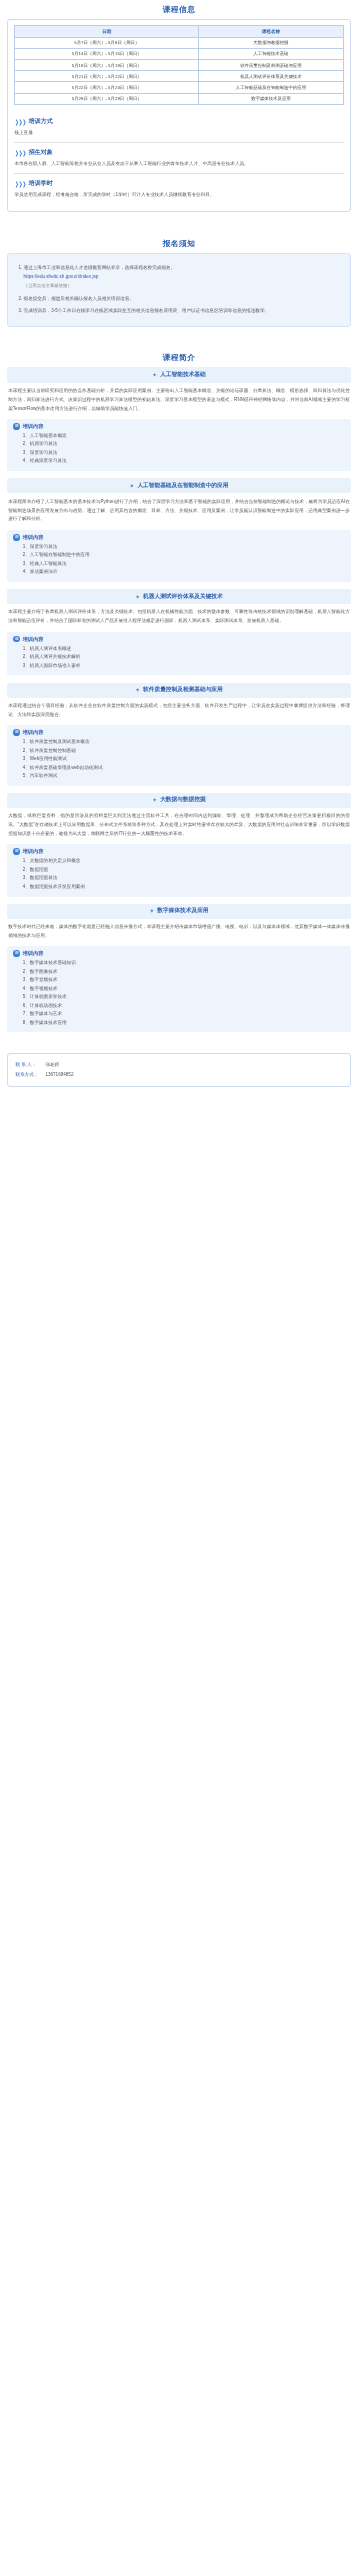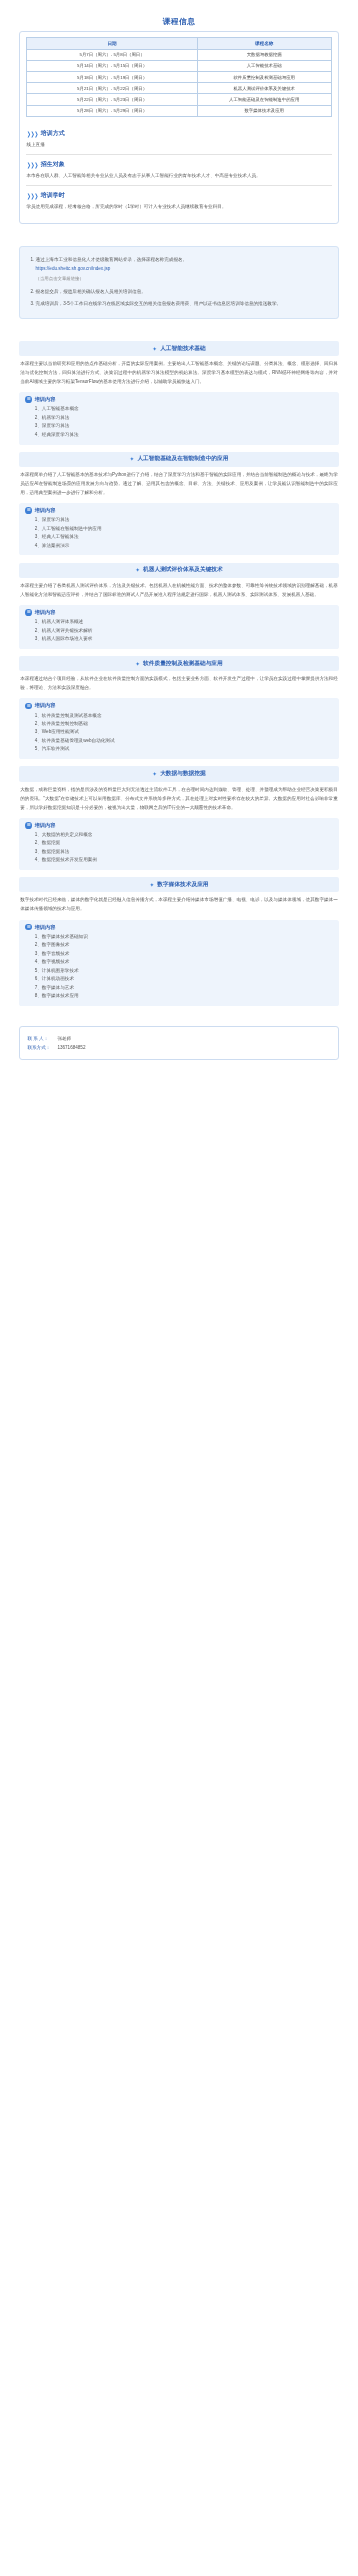--- a/index.html
+++ b/index.html
@@ -6,21 +6,21 @@
   body {
     margin: 0;
     padding: 0;
     background: #ffffff;
     font-family: "Liberation Sans", sans-serif;
     width: 358px;
   }
   .page {
     width: 358px;
     margin: 0 auto;
-    padding: 12px;
+    padding: 0;
   }
   
   .section-title {
     text-align: center;
     color: #2a5db0;
     font-size: 7.7px;
     font-weight: bold;
     letter-spacing: 0.5px;
     padding: 5.2px 0 4.1px 0;
   }
@@ -234,39 +234,41 @@
 
     <div class="sub-head">
       <span class="chev">❭❭❭</span>
       <span class="sub-head-text">培训学时</span>
     </div>
     <div class="body-text">学员使用完成课程，经考核合格，所完成的学时（1学时）可计入专业技术人员继续教育专业科目。</div>
   </div>
 
   <div class="spacer-lg"></div>
 
+  <div class="section-title">报名须知</div>
 
   <div class="card-blue">
     <ol class="notice">
       <li>
         <span>通过上海市工业和信息化人才使级教育网站登录，选择课程名称完成报名。</span><br>
         <span class="link">https://edu.sheitc.sh.gov.cn/index.jsp</span><br>
         <span class="note-small">（当用点击文章超链接）</span>
       </li>
       <li>
         <span>报名提交后，报道后相关确认报名人员相关培训信息。</span>
       </li>
       <li>
         <span>完成培训后，3-5个工作日在线学习在线区域实际交互的相关信息报名费用费、用户以证书信息区培训等信息的推送教学。</span>
       </li>
     </ol>
   </div>
 
   <div class="spacer-lg"></div>
 
+  <div class="section-title">课程简介</div>
 
   <div class="module">
     <div class="module-title">
       <span class="micon">✦</span>
       <span class="mtext">人工智能技术基础</span>
     </div>
     <div class="module-body">本课程主要以当前研究和应用的热点作基础分析，开篇的实际应用案例。主要给出人工智能基本概念、关键的论坛课题、分类算法、概念、模形选择、回归算法与优化控制方法，回归算法进行方式、决策识过程中的机器学习算法模型的初始算法。深度学习基本模型的表达与模式，RNN循环神经网络等内容，并对当前AI领域主要的学习框架TensorFlow的基本使用方法进行介绍，以辅助学员能快速入门。</div>
     <div class="content-box">
       <div class="content-head">
         <span class="cicon">☰</span>

